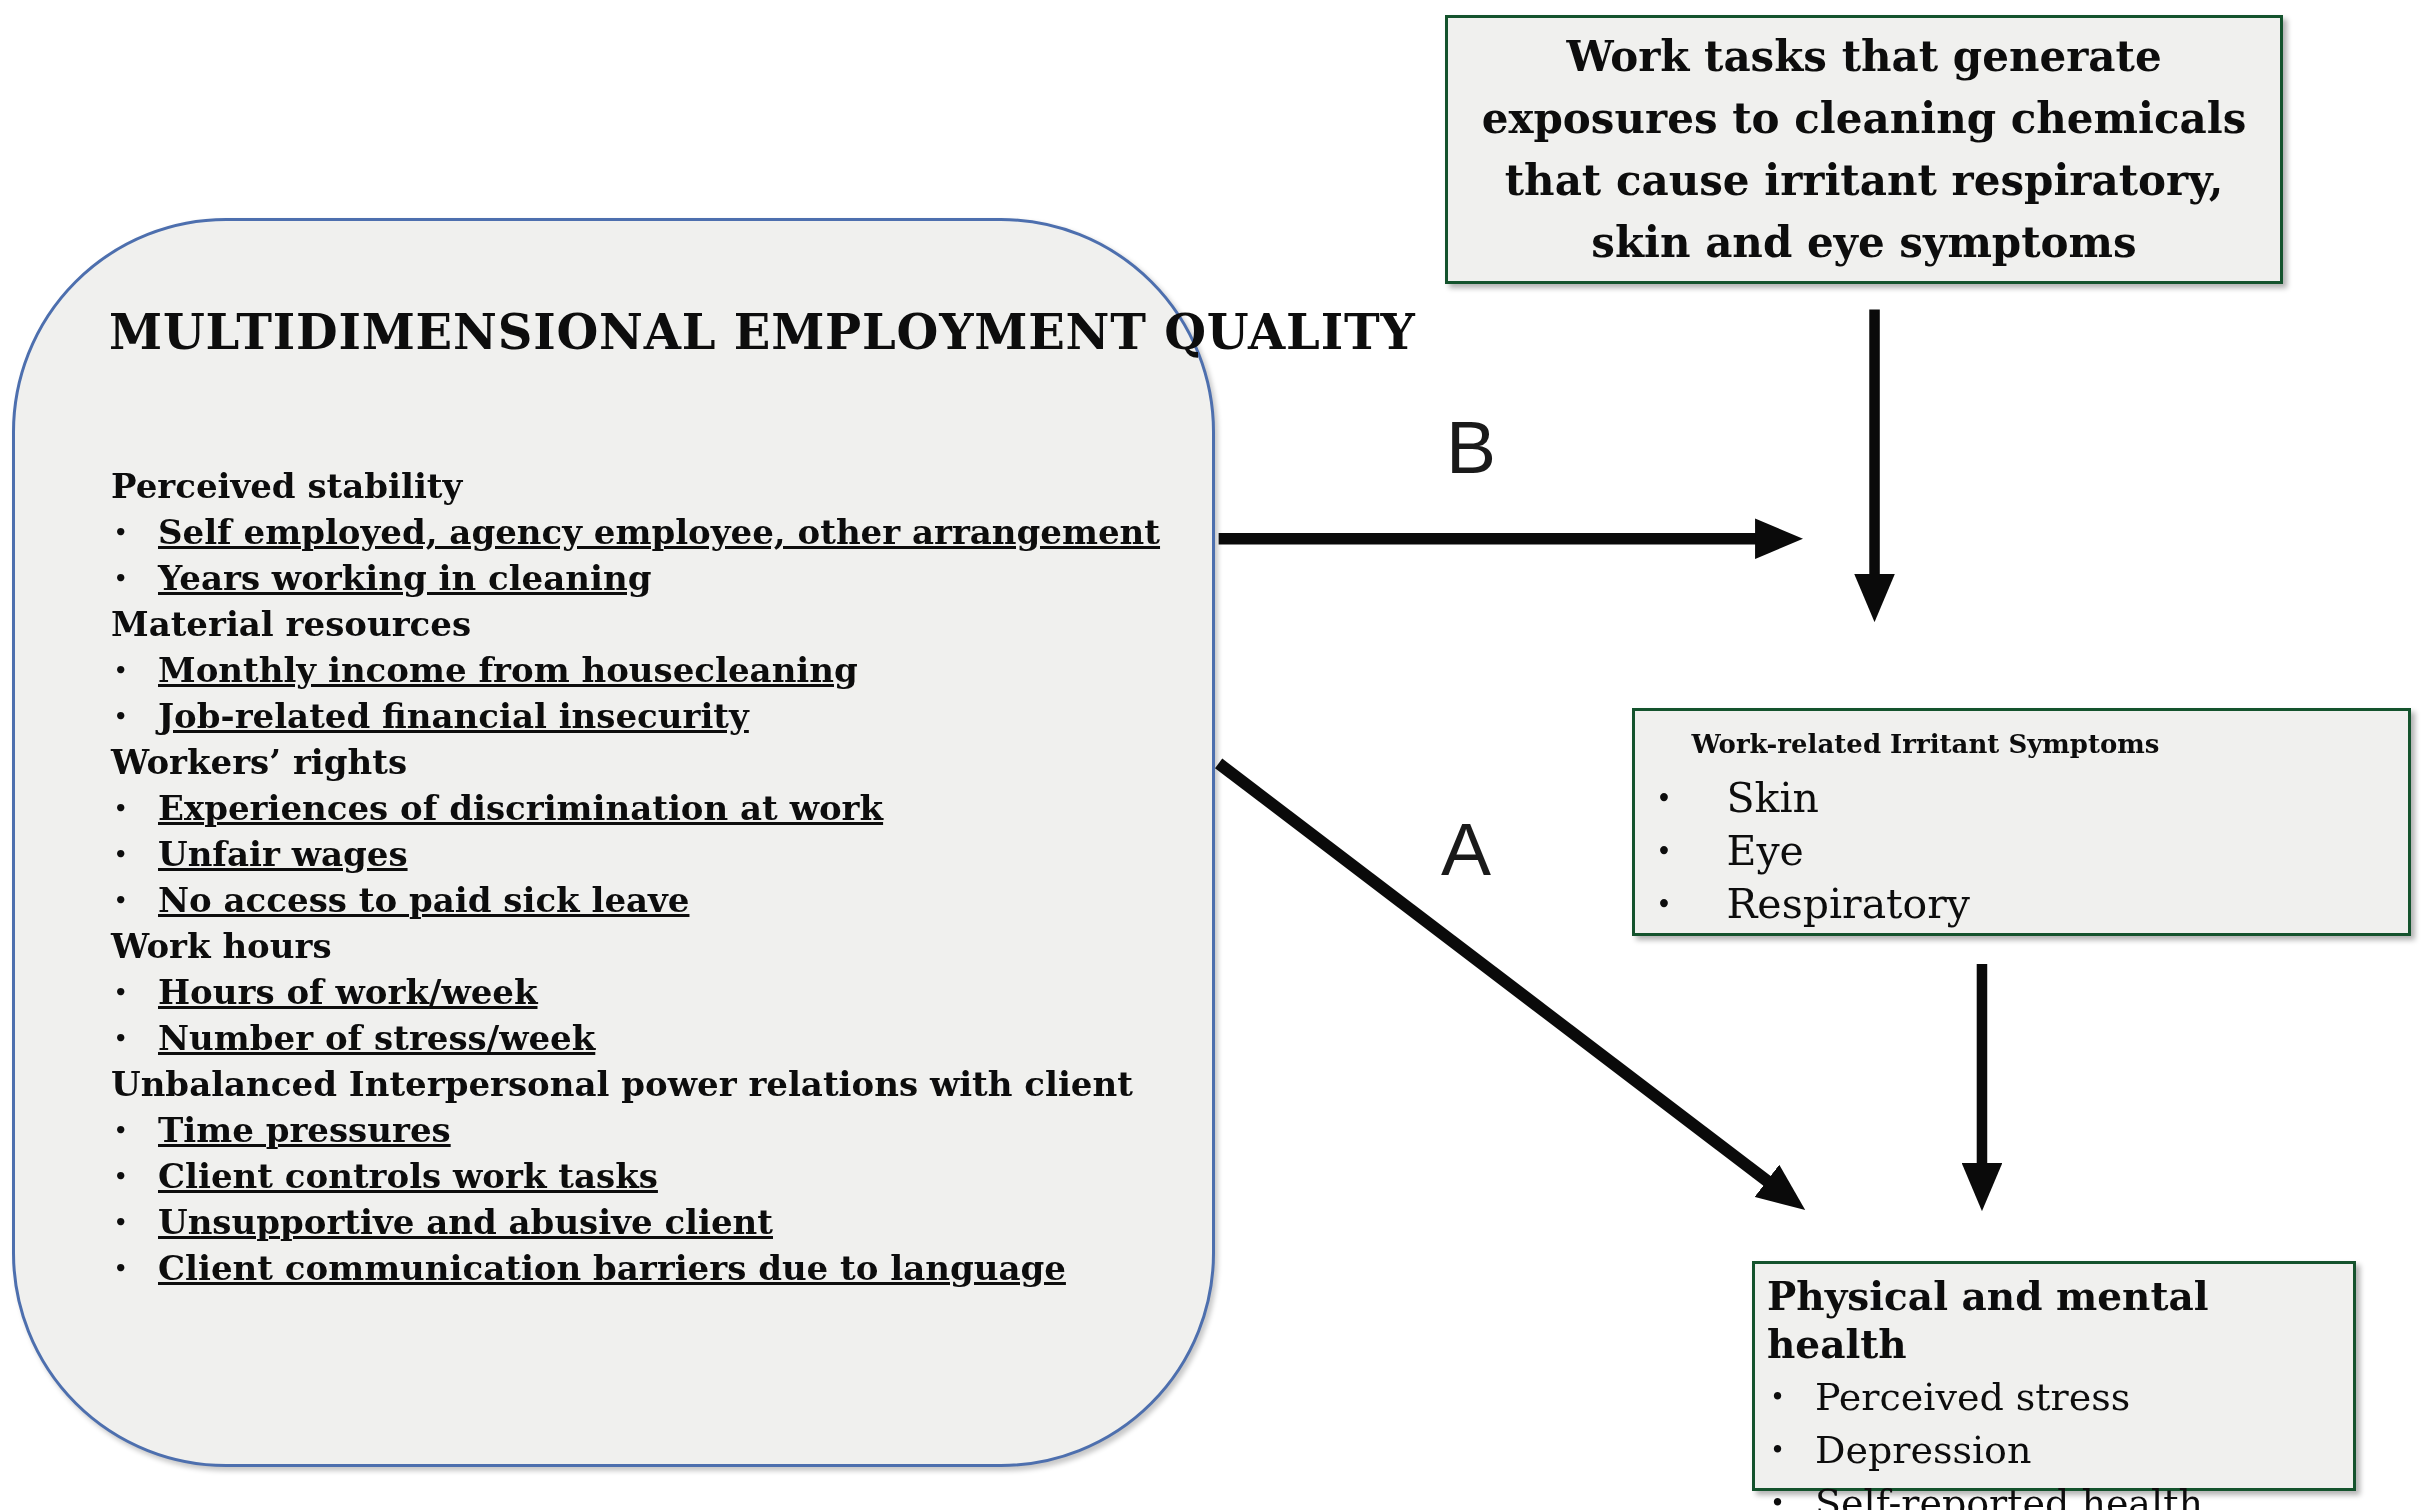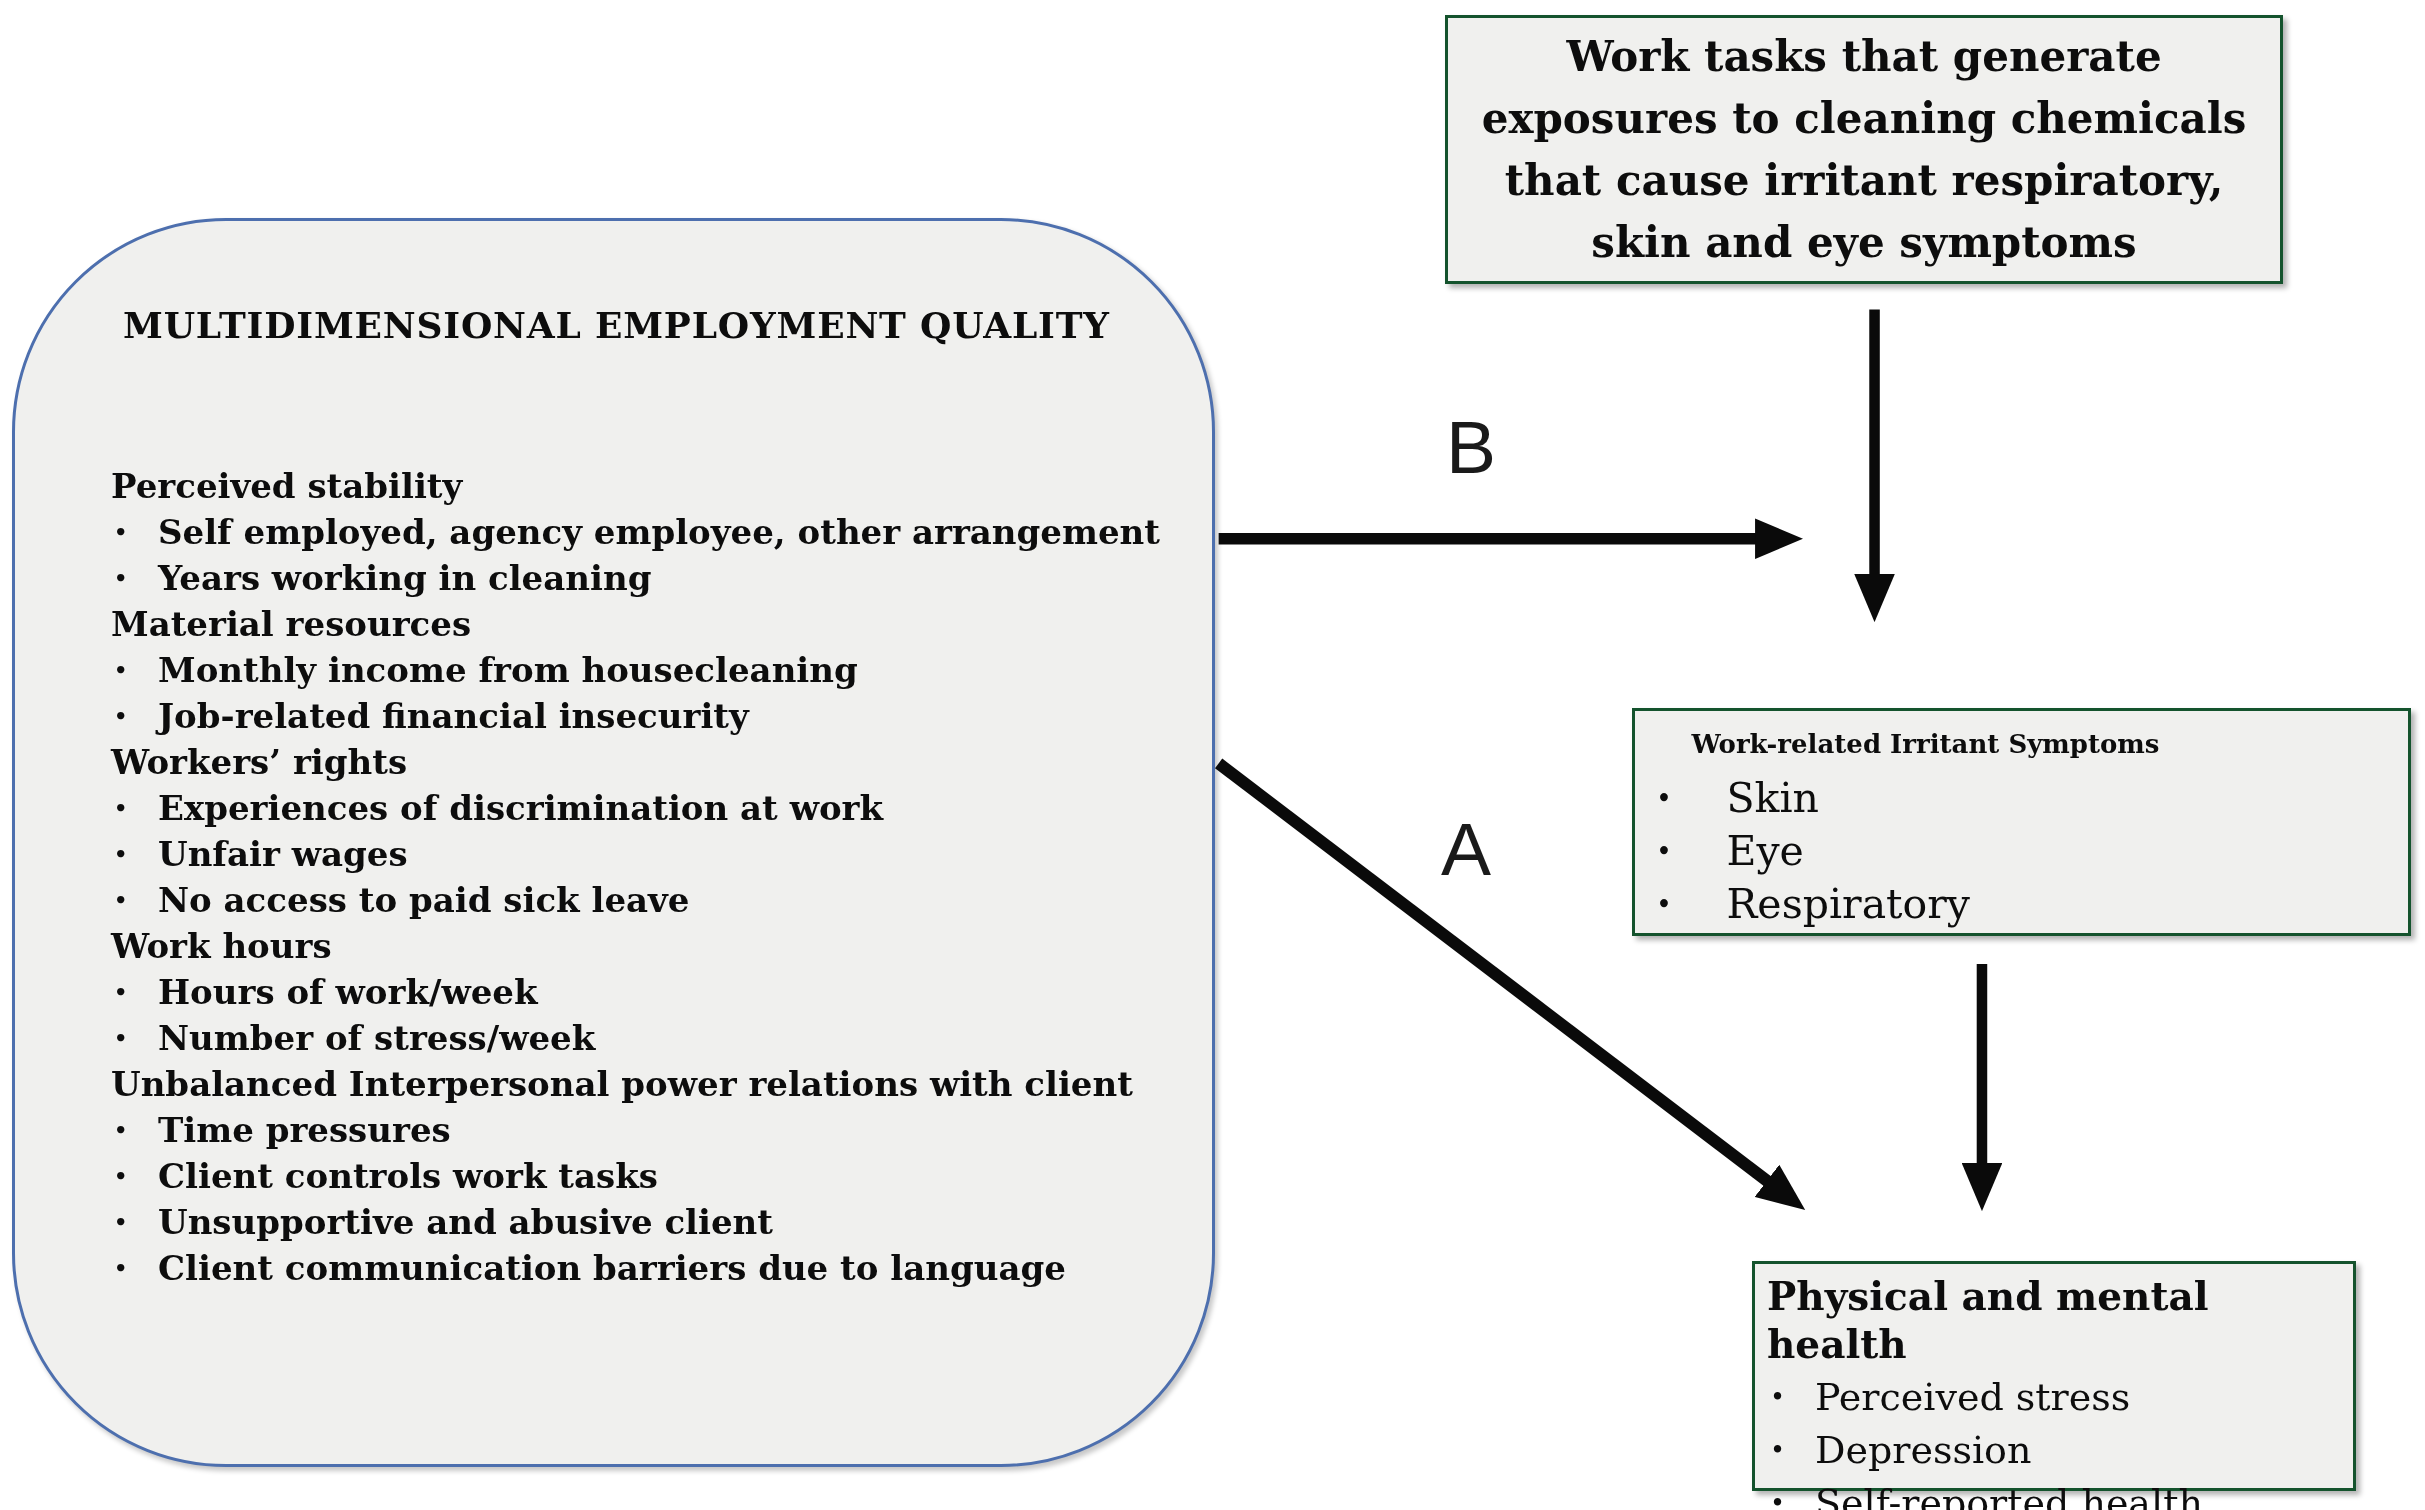--- a/index.html
+++ b/index.html
@@ -8,28 +8,28 @@
     position:relative; width:2426px; height:1511px; background:#ffffff;
     font-family:"DejaVu Serif", serif; color:#0d0d0d; overflow:hidden;
   }
   
   .left-panel {
     position:absolute; left:12px; top:218px; width:1203px; height:1249px;
     background:#f0f0ee; border:3px solid #4d6fae; border-radius:214px;
     box-sizing:border-box; box-shadow:3px 3.8px 5.3px rgba(0,0,0,0.22);
   }
   .panel-title {
-    position:absolute; left:108px; top:83px;
-    font-size:36px; font-weight:bold; letter-spacing:0.8px; white-space:nowrap;
+    position:absolute; left:94px; top:83px;
+    font-size:48px; font-weight:bold; letter-spacing:0.8px; white-space:nowrap;
   }
   .panel-body {
     position:absolute; left:96px; top:242px; right:30px;
     font-size:34px; font-weight:bold; line-height:46px;
   }
-  .group-items { list-style:none; margin:0; padding:0; }
+  .group-items { list-style:none; margin:0; padding:0;text-decoration:underline; }
   .bullet-item { position:relative; padding-left:47px; }
   .panel-body .dot {
     position:absolute; left:3px; top:0; font-size:21px; line-height:46px;
   }
   .dot::before { content:"\2022"; }
   
   .info-box {
     position:absolute; background:#f0f0ee; border:3px solid #14532d;
     box-sizing:border-box; box-shadow:3.8px 3.8px 5.3px rgba(0,0,0,0.30);
   }

